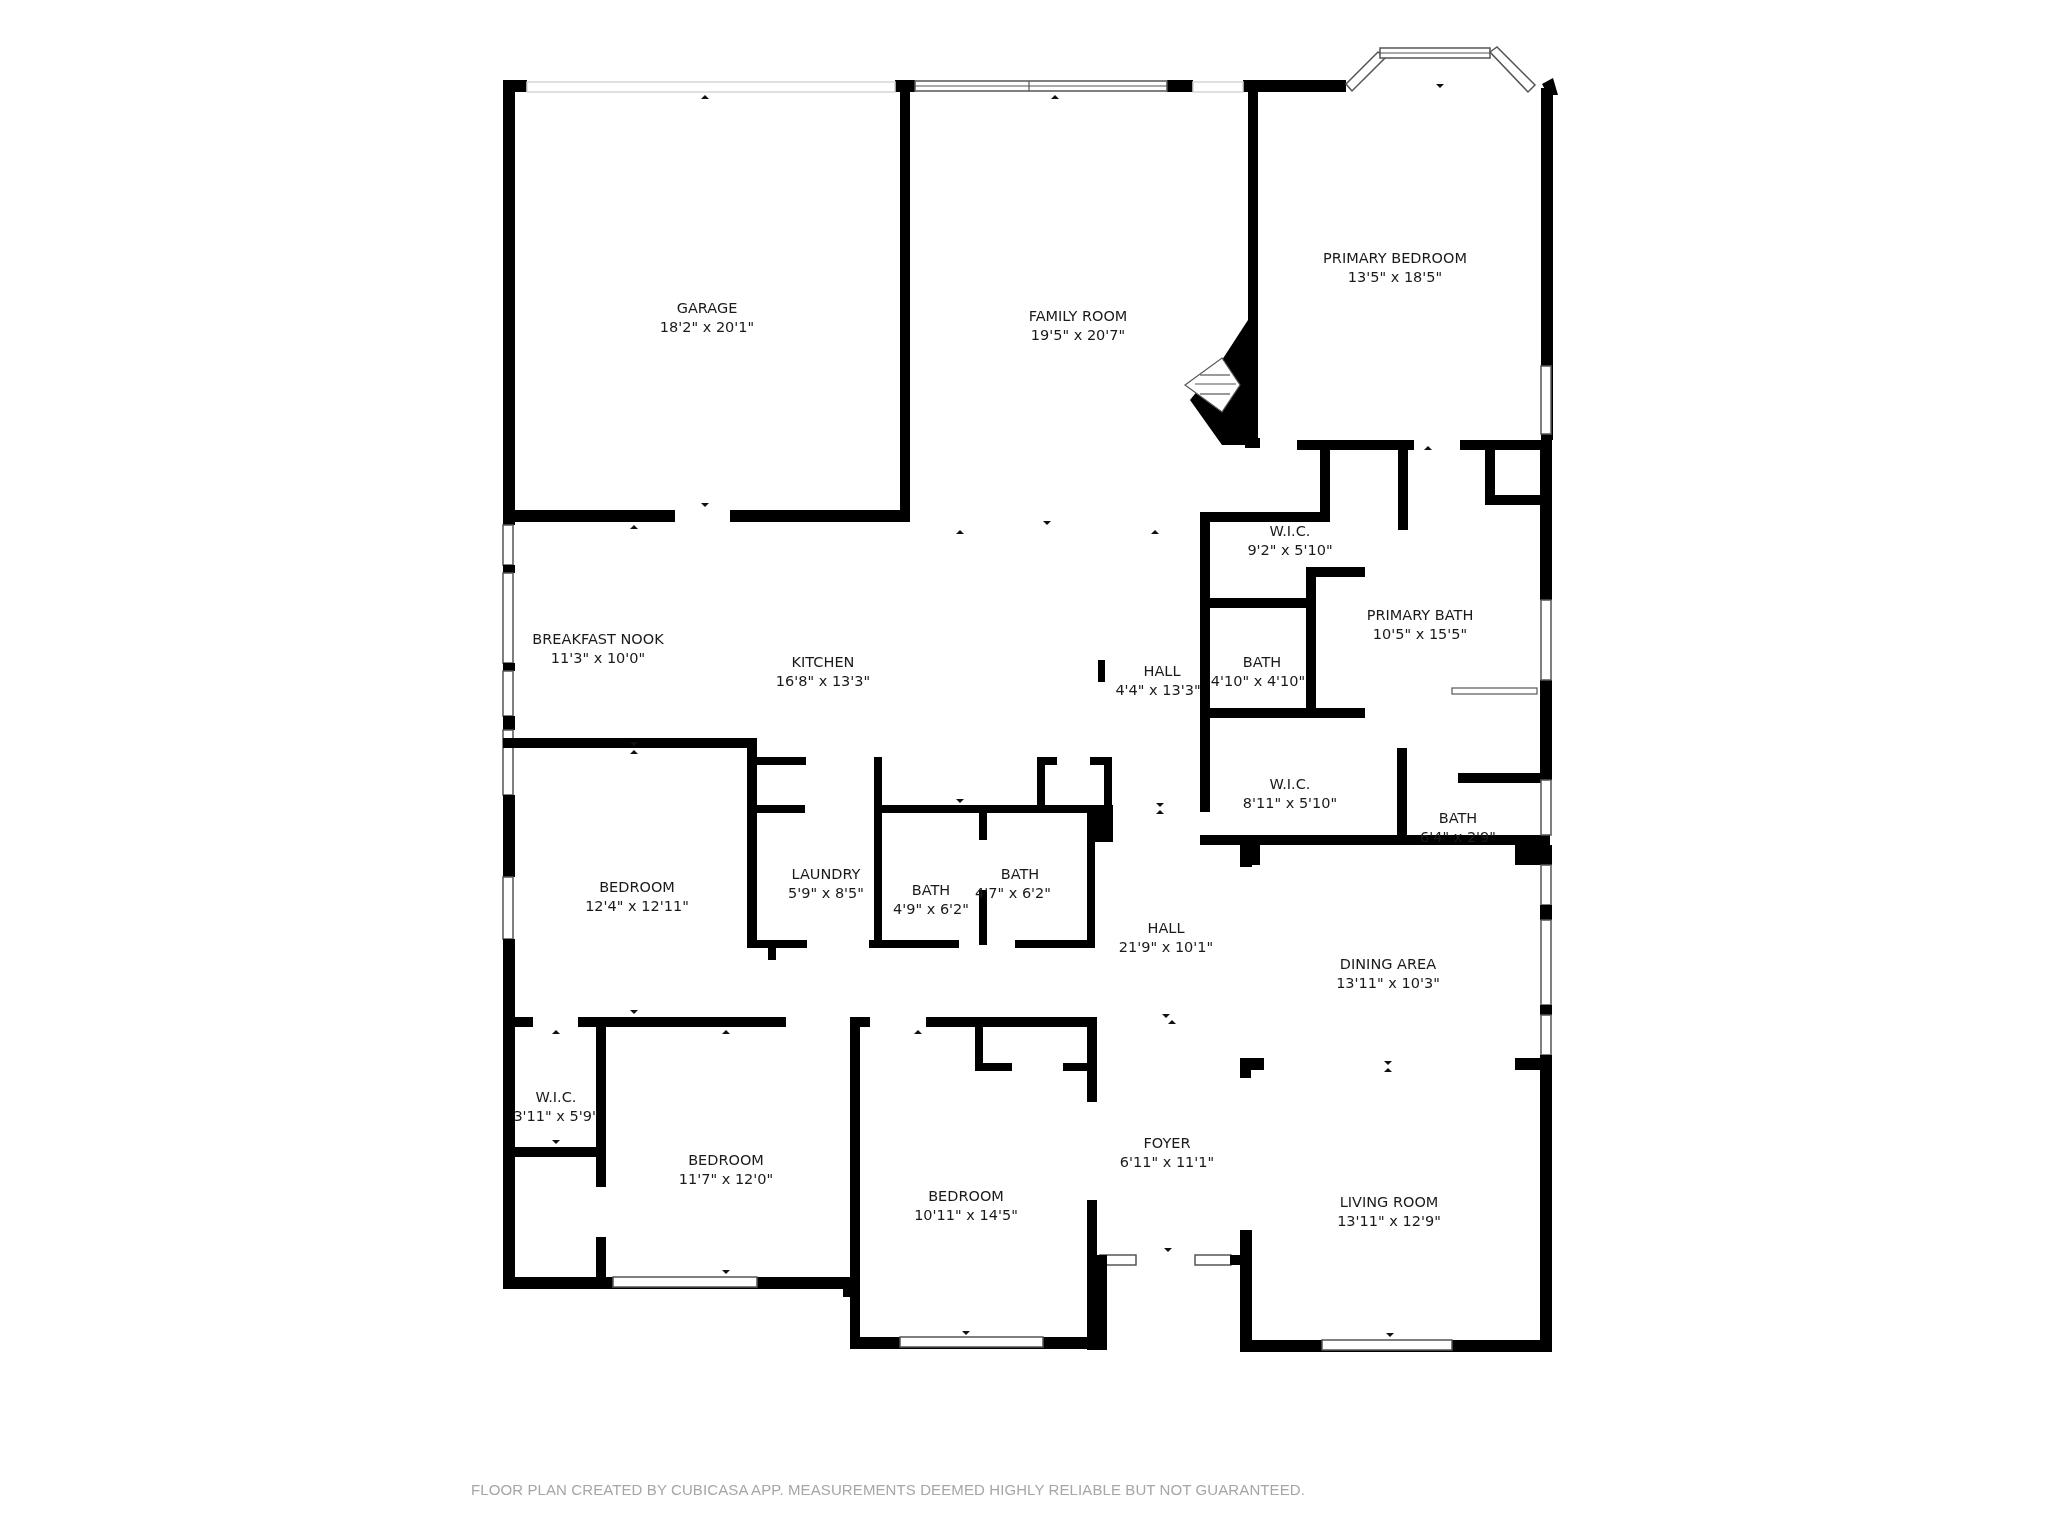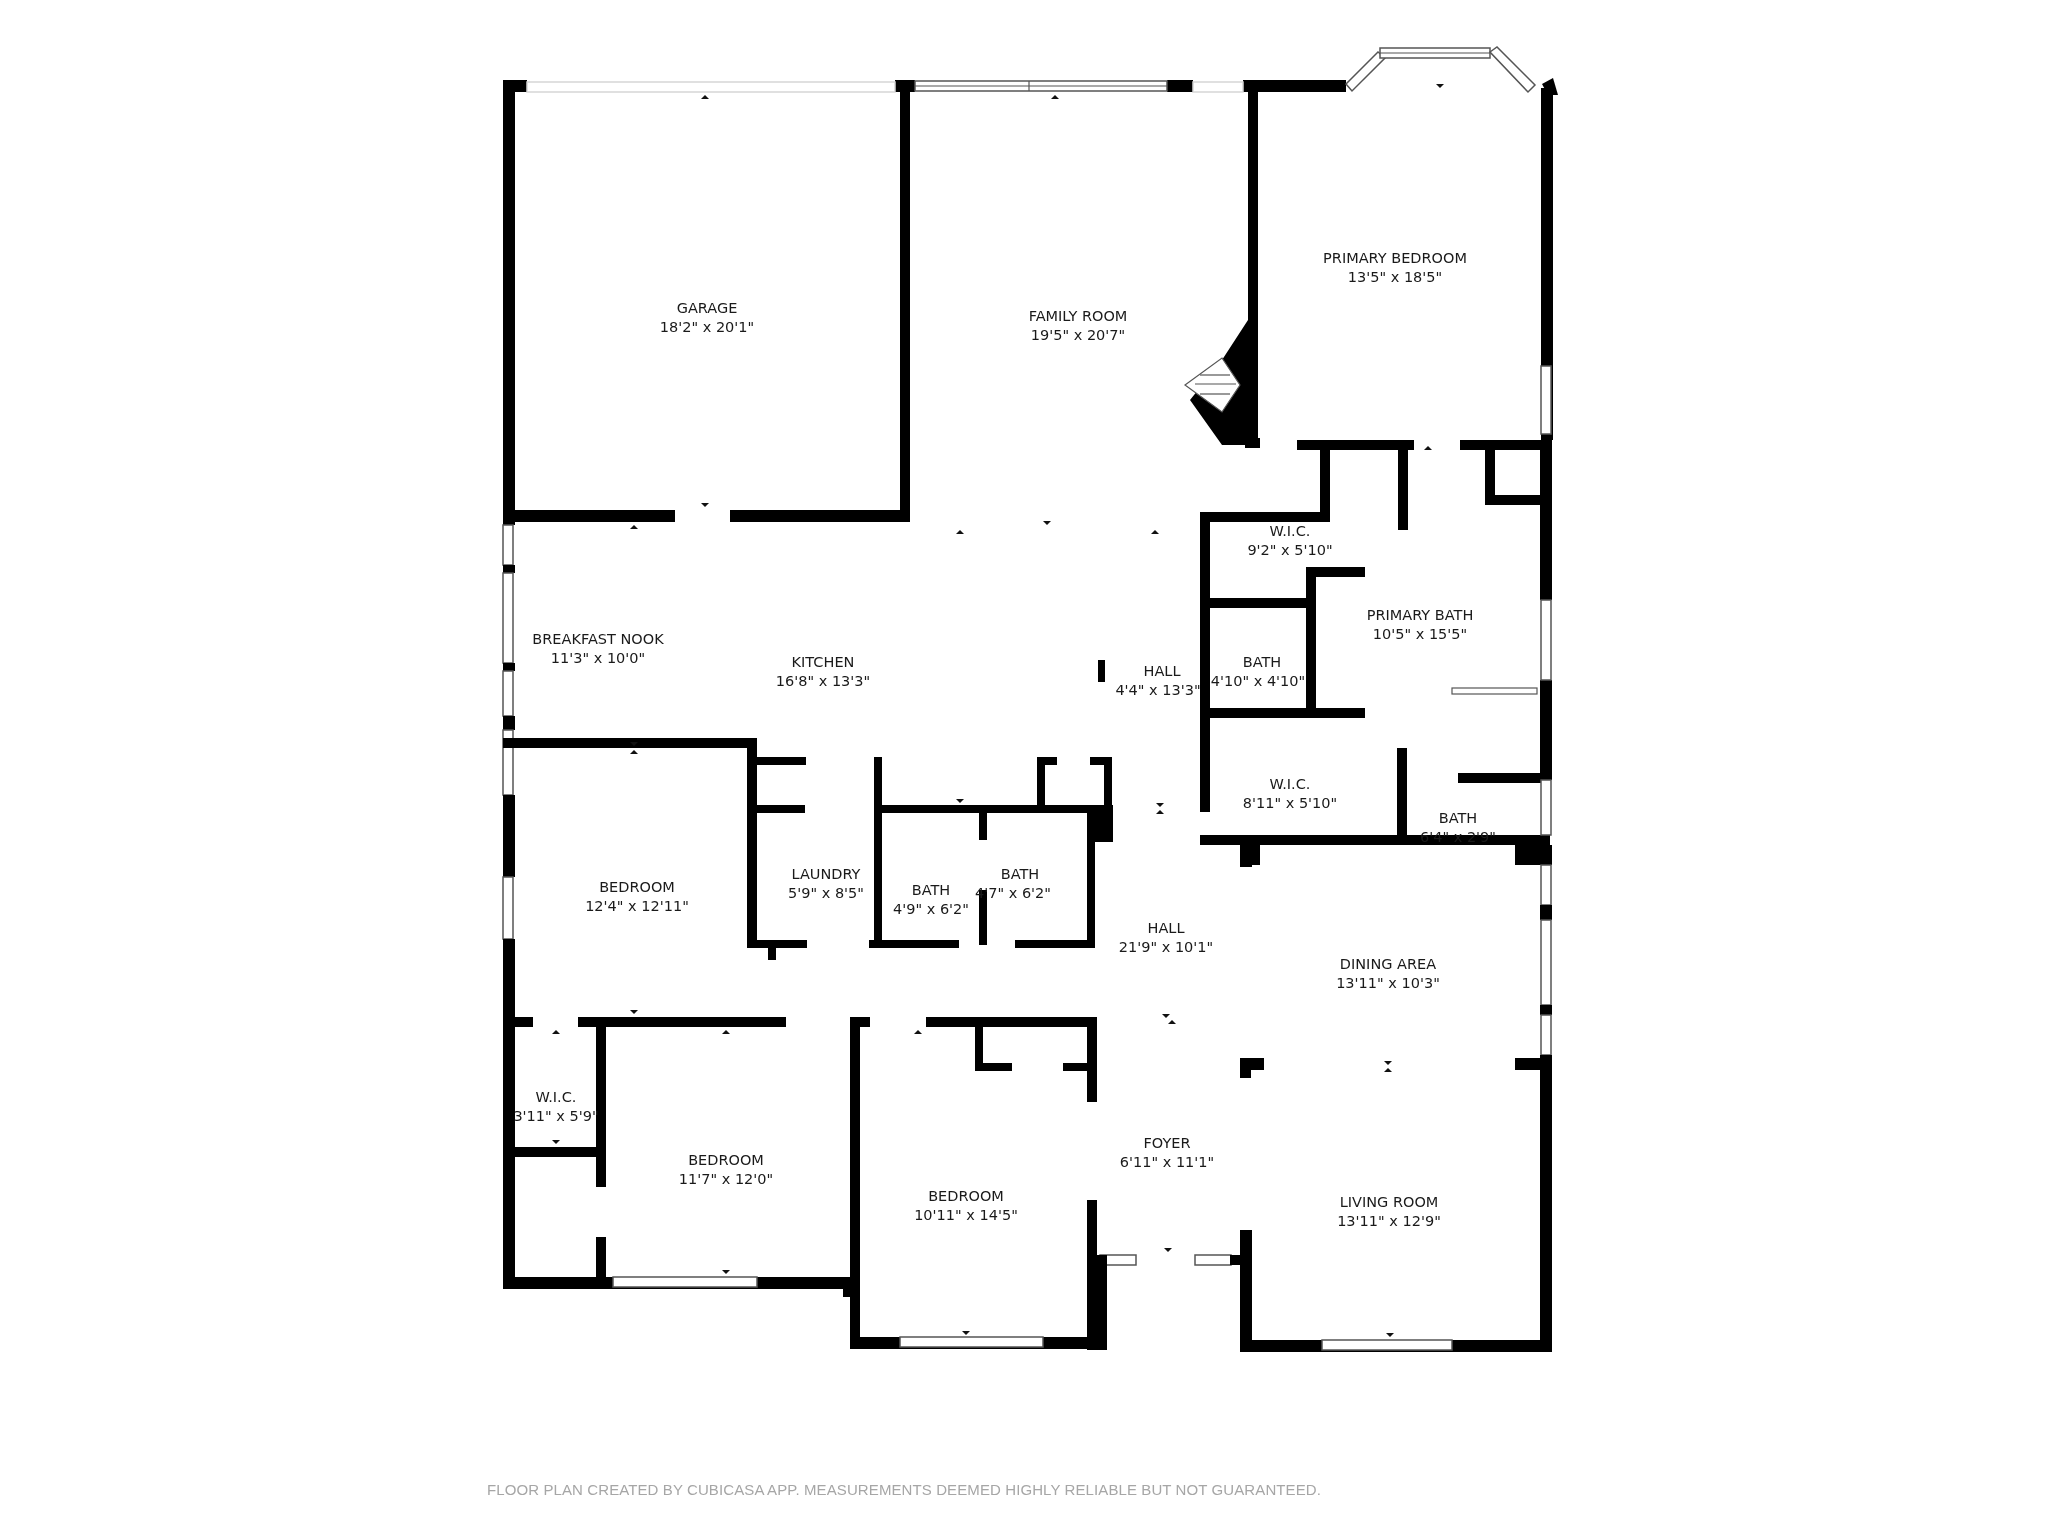--- a/index.html
+++ b/index.html
@@ -5,21 +5,21 @@
   html, body { margin: 0; padding: 0; background: #ffffff; }
   body { width: 2048px; height: 1536px; position: relative; overflow: hidden; font-family: "DejaVu Sans", sans-serif; }
   #plan { position: absolute; left: 0; top: 0; width: 2048px; height: 1536px; }
   .wall { fill: #000000; }
   .opening { fill: #ffffff; stroke: #d6d6d6; stroke-width: 1.5; }
   .window { fill: #ffffff; stroke: #555555; stroke-width: 1.5; }
   .window-line { stroke: #555555; stroke-width: 1.2; }
   .hatch { stroke: #555555; stroke-width: 1.2; fill: none; }
   .room-label { font-family: "DejaVu Sans", sans-serif; font-size: 14.5px; fill: #1a1a1a; text-anchor: middle; }
   .marker { fill: #111111; }
-  .footer { position: absolute; left: 16px; width: 1776px; top: 1481px; text-align: center; font-family: "Liberation Sans", sans-serif; font-size: 15px; color: #a6a6a6; letter-spacing: 0.1px; }
+  .footer { position: absolute; left: 0; width: 1776px; top: 1481px; text-align: center; font-family: "Liberation Sans", sans-serif; font-size: 15px; color: #a6a6a6; letter-spacing: 0.1px; }
 </style>
 </head>
 <body>
 
 <svg id="plan" viewBox="0 0 2048 1536" xmlns="http://www.w3.org/2000/svg">
 
   <g>
 
     <rect class="wall" x="503" y="80" width="24" height="12"></rect>
     <rect class="wall" x="503" y="80" width="12" height="440"></rect>

